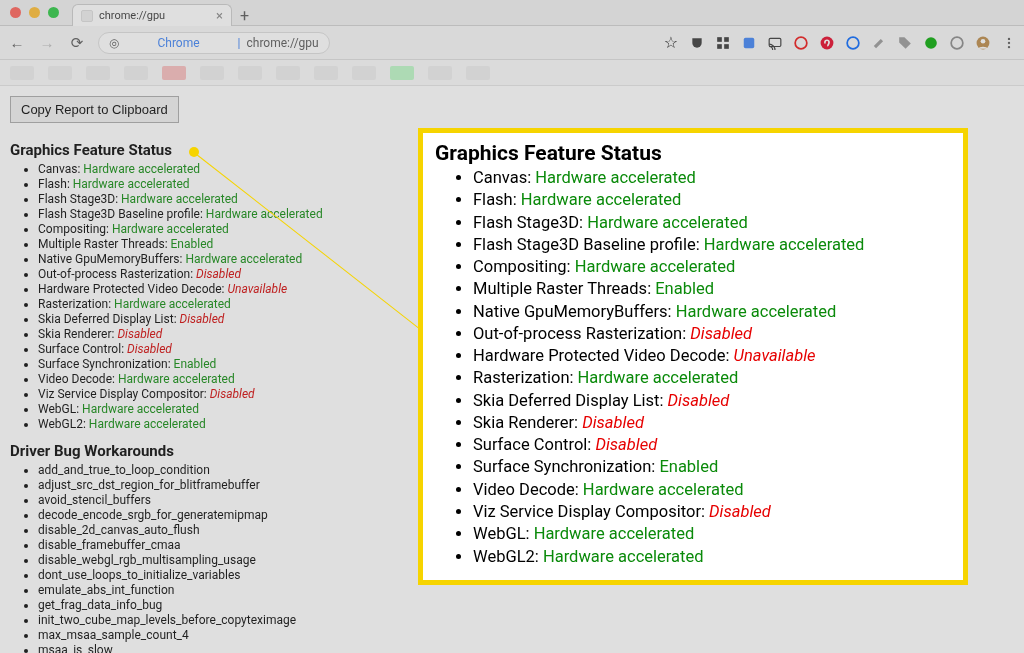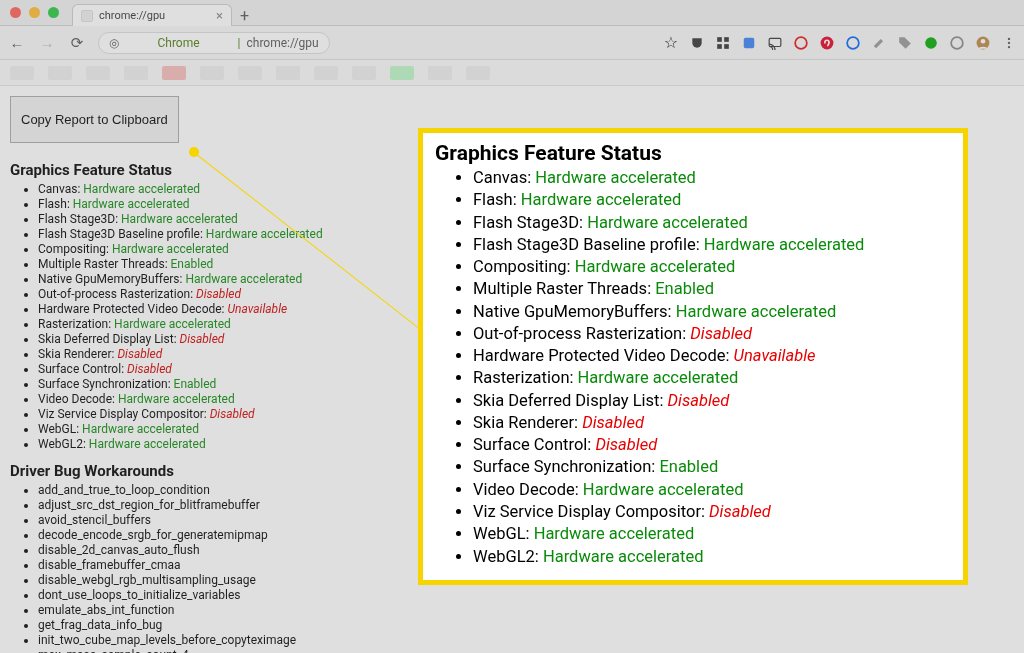--- a/index.html
+++ b/index.html
@@ -77,21 +77,21 @@
       display: flex;
       align-items: center;
       gap: 6px;
       font-size: 12px;
       color: #555;
       background: #fff;
       border: 1px solid #ddd;
       border-radius: 14px;
       padding: 3px 10px;
     }
-    .addr-scheme { color: #4d7c0f; padding-left: 32px; }
+    .addr-scheme { color: #3b82f6; padding-left: 32px; }
     .toolbar-right {
       margin-left: auto;
       display: flex;
       align-items: center;
       gap: 12px;
     }
     .tb-icon { width: 14px; height: 14px; display:flex; align-items:center; justify-content:center; }
     .tb-icon svg { width:14px; height:14px; }
     .bookmarks {
       height: 26px;
@@ -105,21 +105,21 @@
     .bm { width: 24px; height: 14px; background: #eee; border-radius: 2px; }
     
     .page {
       padding: 10px 10px;
       font-size: 12px;
       color: #000;
       line-height: 1.25;
     }
     .copy-btn {
       font-size: 13px;
-      padding: 15px 10px;
+      padding: 5px 10px;
       background: #f0f0f0;
       border: 1px solid #aaa;
       cursor: pointer;
       margin-bottom: 12px;
     }
     h2.section-title {
       font-size: 15px;
       font-weight: bold;
       margin: 6px 0 2px 0;
     }

